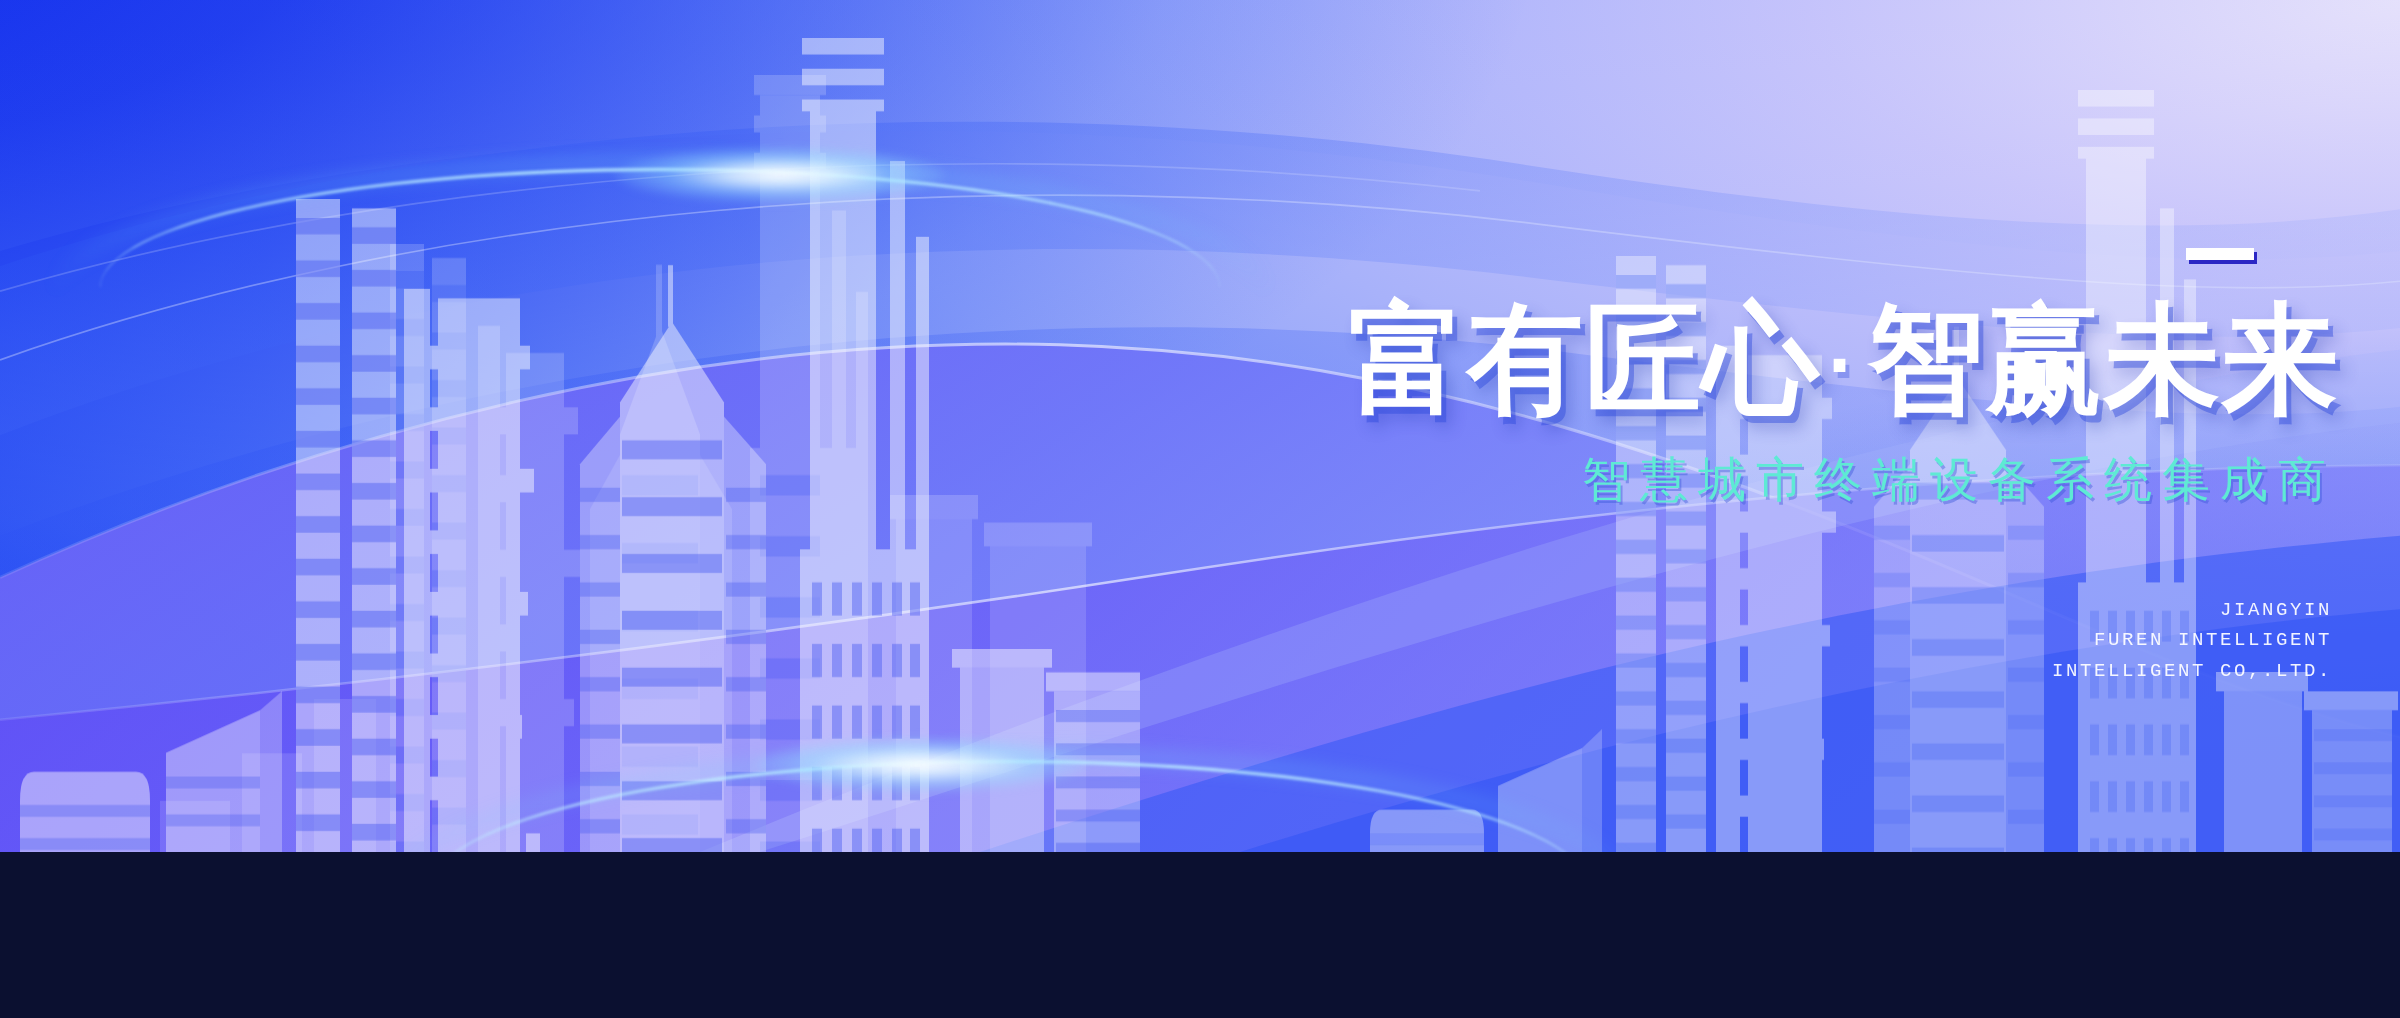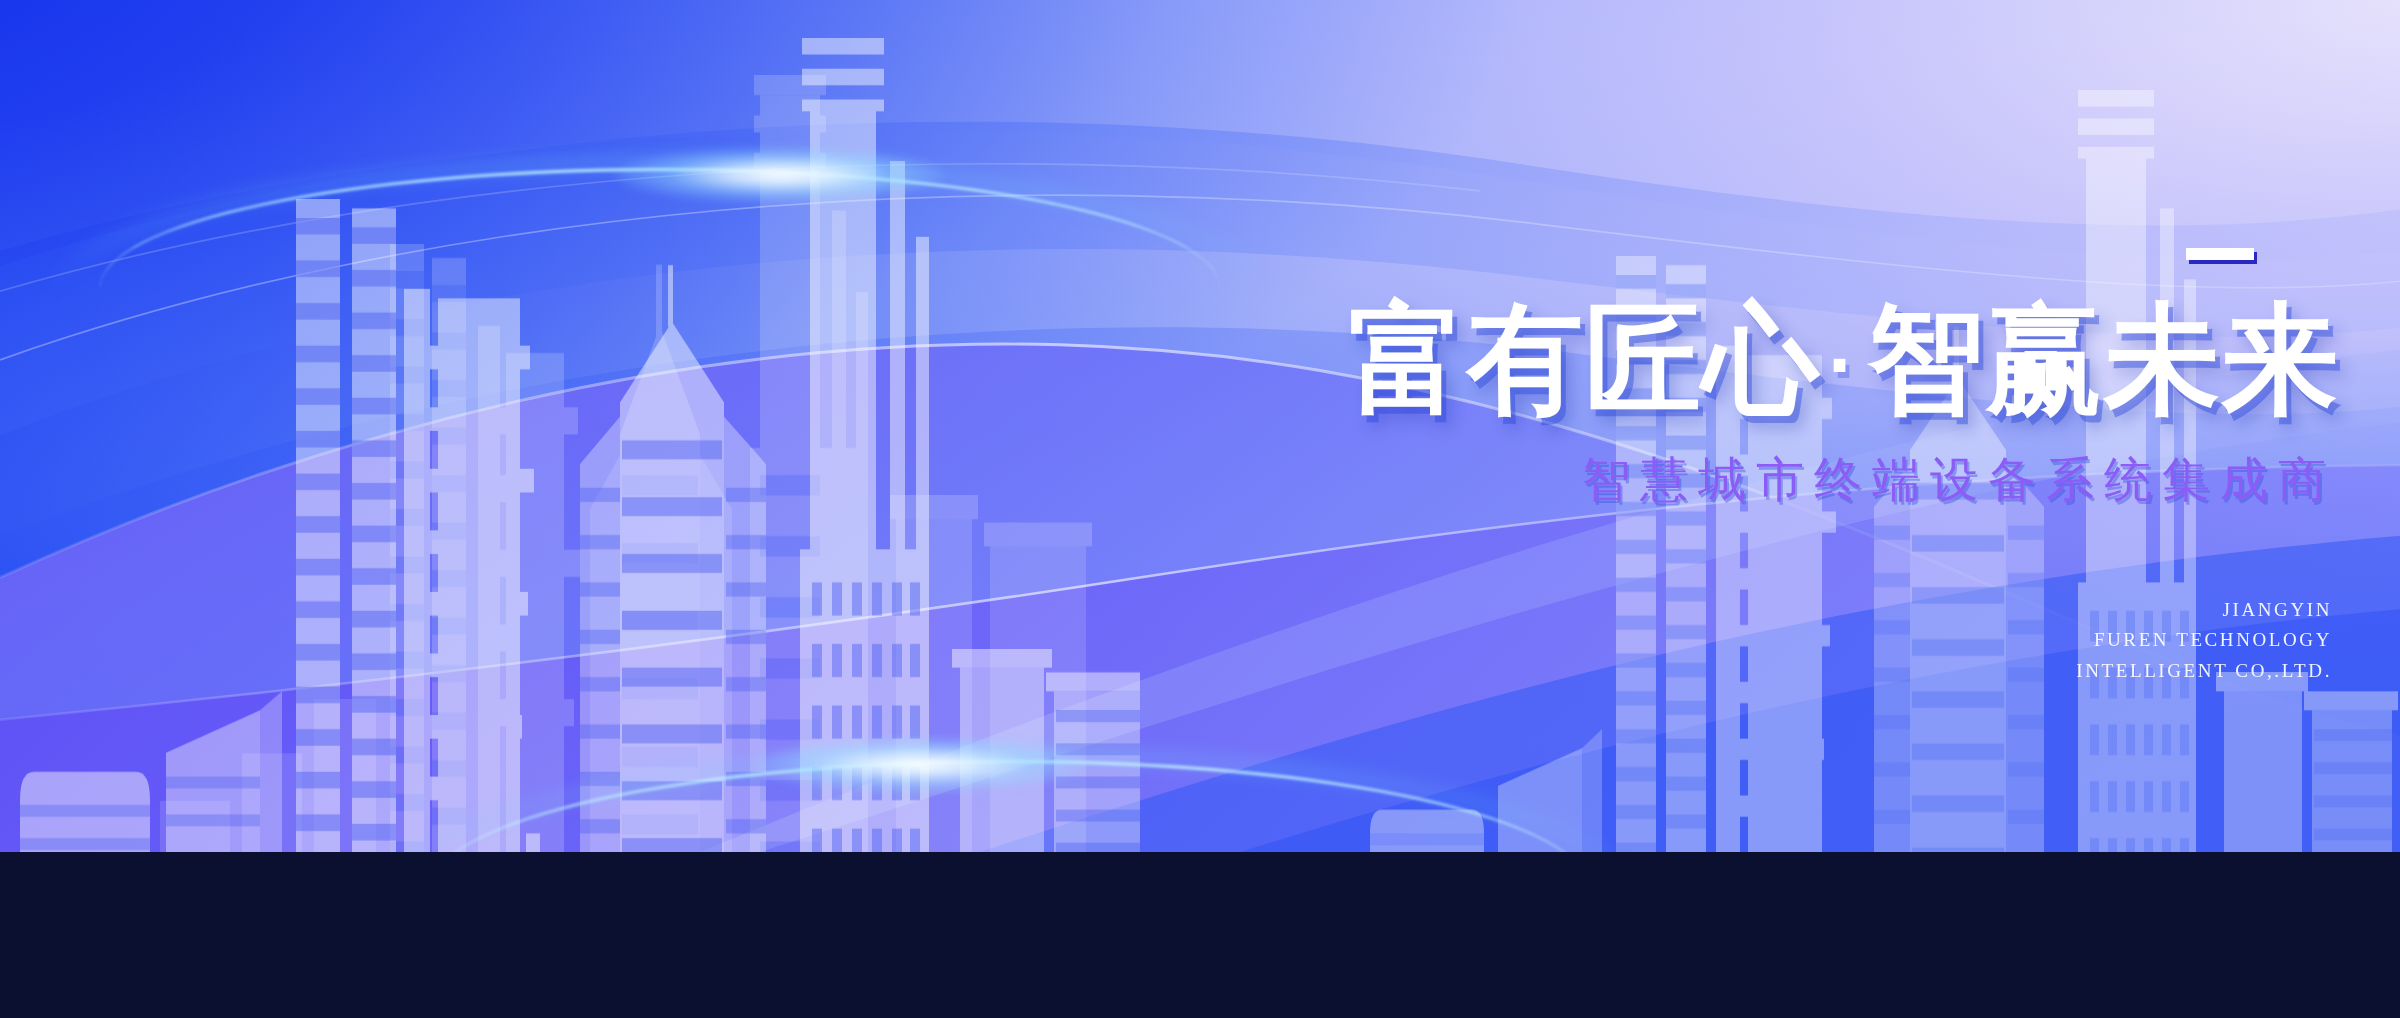--- a/index.html
+++ b/index.html
@@ -118,32 +118,32 @@
     letter-spacing:10px;
     padding:0 6px;
     text-shadow:4px 6px 0 rgba(40,70,220,.30);
   }
 
   .subhead{
     font-family:"DejaVu Sans","Liberation Sans",sans-serif;
     font-weight:normal;
     font-size:48px;
     line-height:1.2;
-    color:#8b5cf6;
+    color:#5eead4;
     letter-spacing:10px;
     white-space:nowrap;
     margin:30px 0 0 0;
     padding-right:4px;
     text-shadow:2px 3px 0 rgba(52,82,215,.40);
   }
 
   .enblock{
     margin-top:86px;
     padding-right:8px;
-    font-family:Liberation Serif, serif;
+    font-family:Liberation Mono, monospace;
     font-size:19px;
     line-height:1.62;
     letter-spacing:2.6px;
     color:rgba(255,255,255,.93);
     white-space:nowrap;
   }
   .enblock div{ margin:0; }
 </style>
 </head>
 <body>
@@ -716,19 +716,19 @@
   <div class="content">
 
     <div><span class="rule"></span></div>
 
     <h1 class="headline"><span>富有匠心</span><span class="sep">·</span><span>智赢未来</span></h1>
 
     <p class="subhead">智慧城市终端设备系统集成商</p>
 
     <div class="enblock">
       <div>JIANGYIN</div>
-      <div>FUREN TECHNOLOGY</div>
+      <div>FUREN INTELLIGENT</div>
       <div>INTELLIGENT CO,.LTD.</div>
     </div>
 
   </div>
 
 </div>
 
 </body></html>

